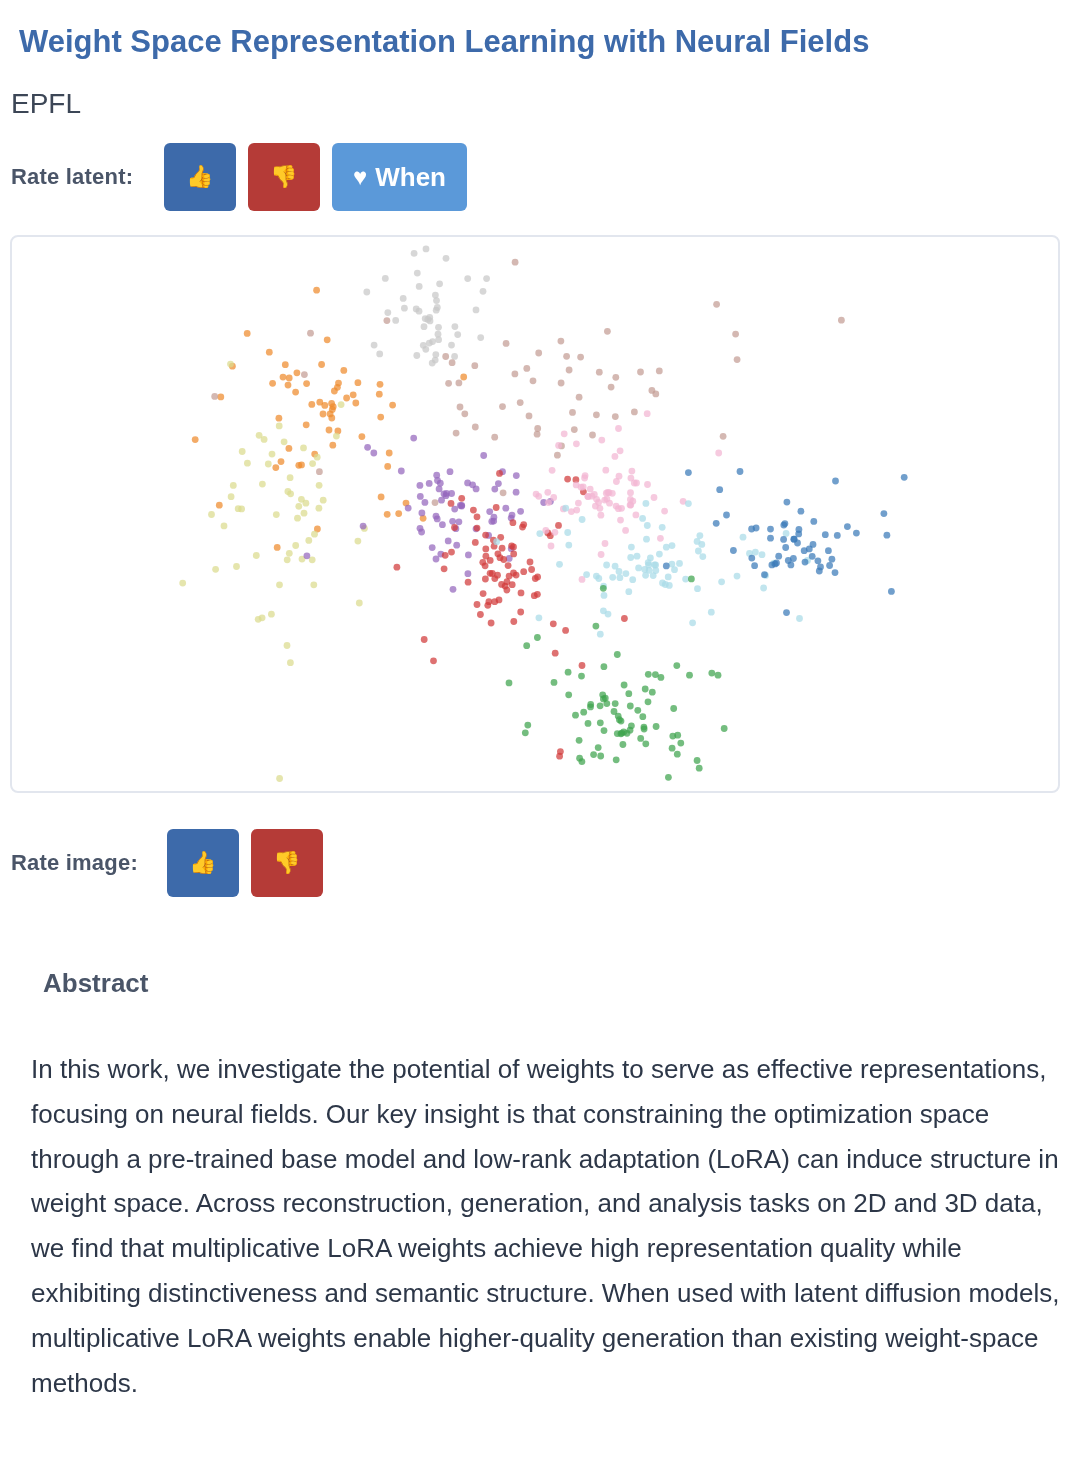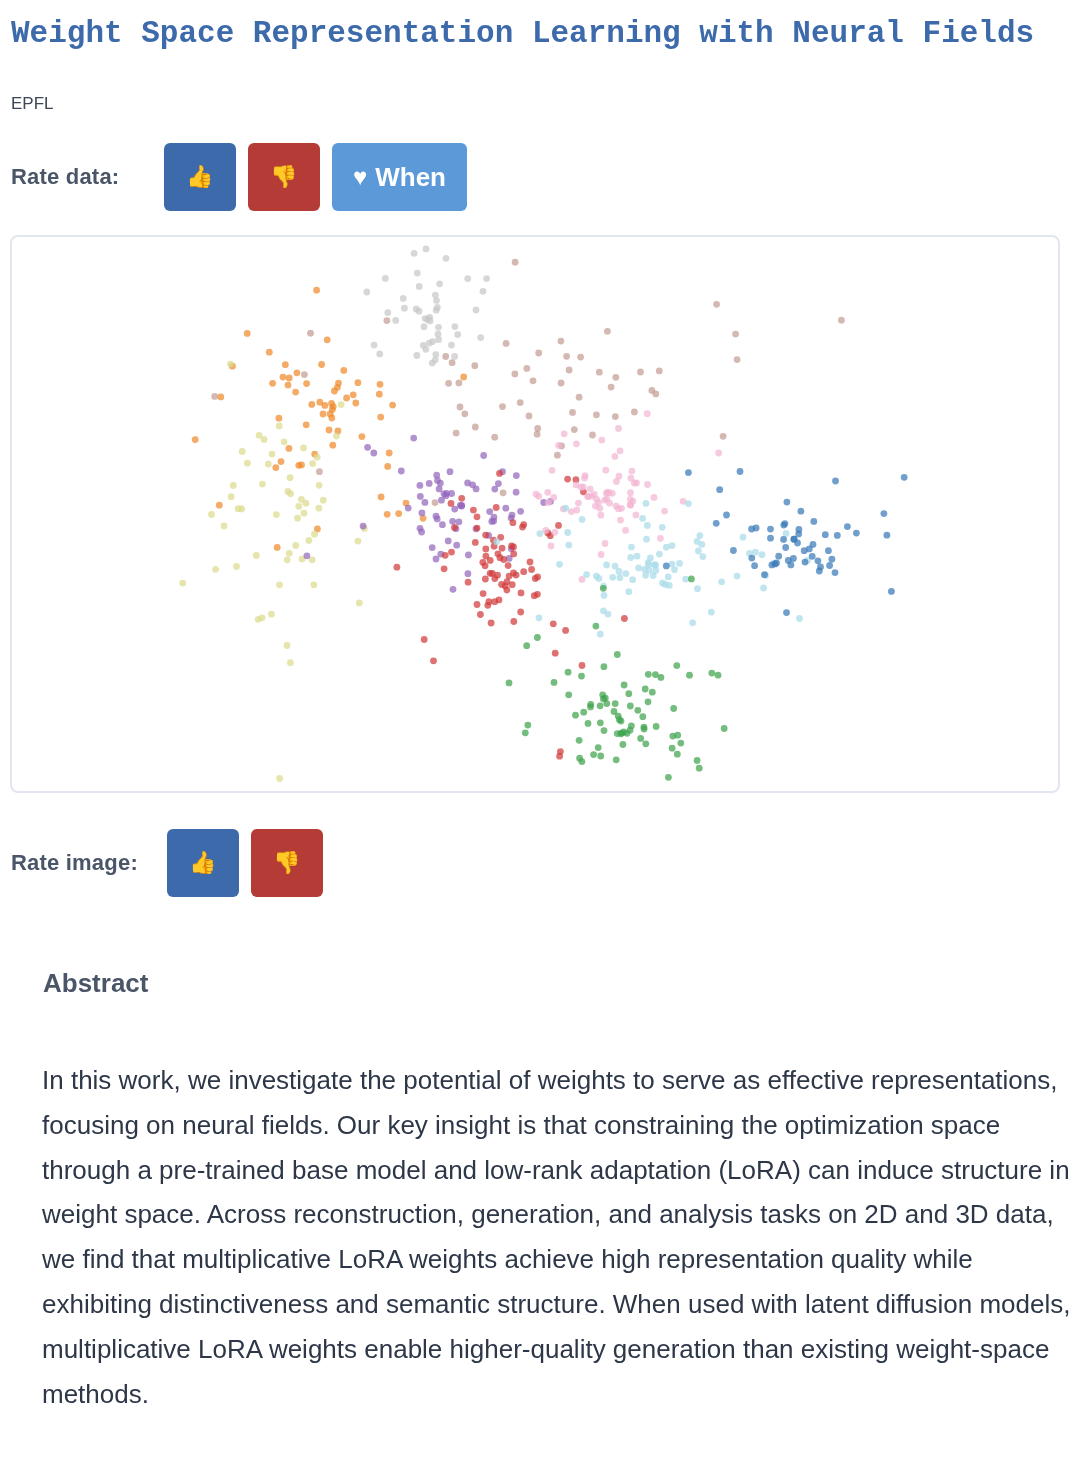--- a/index.html
+++ b/index.html
@@ -5,25 +5,25 @@
   html, body { margin: 0; padding: 0; background: #ffffff; }
   body {
     width: 1080px; height: 1460px; overflow: hidden;
     font-family: "Liberation Sans", "DejaVu Sans", sans-serif;
     color: #2d3748;
     position: relative;
   }
   .title {
     position: absolute; left: 11px; top: 14px;
     font-size: 31px; font-weight: bold; color: #3d6aaa;
-    margin: 0; line-height: 40px; white-space: nowrap; font-family: Liberation Mono, monospace;
+    margin: 8px; line-height: 40px; white-space: nowrap;
   }
   .affil {
     position: absolute; left: 11px; top: 88px;
-    font-size: 17px; color: #3c4656; line-height: 32px;
+    font-size: 28px; color: #3c4656; line-height: 32px;
   }
   .rate-row {
     position: absolute; left: 11px; display: flex; align-items: center;
   }
   .rate-row.paper { top: 143px; }
   .rate-row.image { top: 829px; }
   .rate-label {
     font-size: 22px; font-weight: bold; color: #4a5568;
     letter-spacing: 0.2px;
   }
@@ -50,31 +50,31 @@
     box-sizing: border-box; background: #ffffff; overflow: hidden;
   }
   .figure-card svg { position: absolute; left: 0; top: 0; }
   .abstract-heading {
     position: absolute; left: 31px; top: 953px;
     font-size: 26px; font-weight: bold; color: #4a5568; margin: 12px;
     line-height: 36px;
   }
   .abstract-text {
     position: absolute; left: 31px; top: 1047px; width: 1030px;
-    font-size: 26px; line-height: 44.8px; color: #2d3748; margin: 11px;
+    font-size: 26px; line-height: 44.8px; color: #2d3748; margin: 0;
   }
 </style>
 </head>
 <body>
 
 <h1 class="title">Weight Space Representation Learning with Neural Fields</h1>
 <div class="affil">EPFL</div>
 
 <div class="rate-row paper">
-  <span class="rate-label">Rate data:</span>
+  <span class="rate-label">Rate latent:</span>
   <button class="btn up">
     <span class="emoji">👍</span>
   </button>
   <button class="btn down">
     <span class="emoji">👎</span>
   </button>
   <button class="btn save">
     <span class="heart">♥</span>
     <span>When</span>
   </button>

